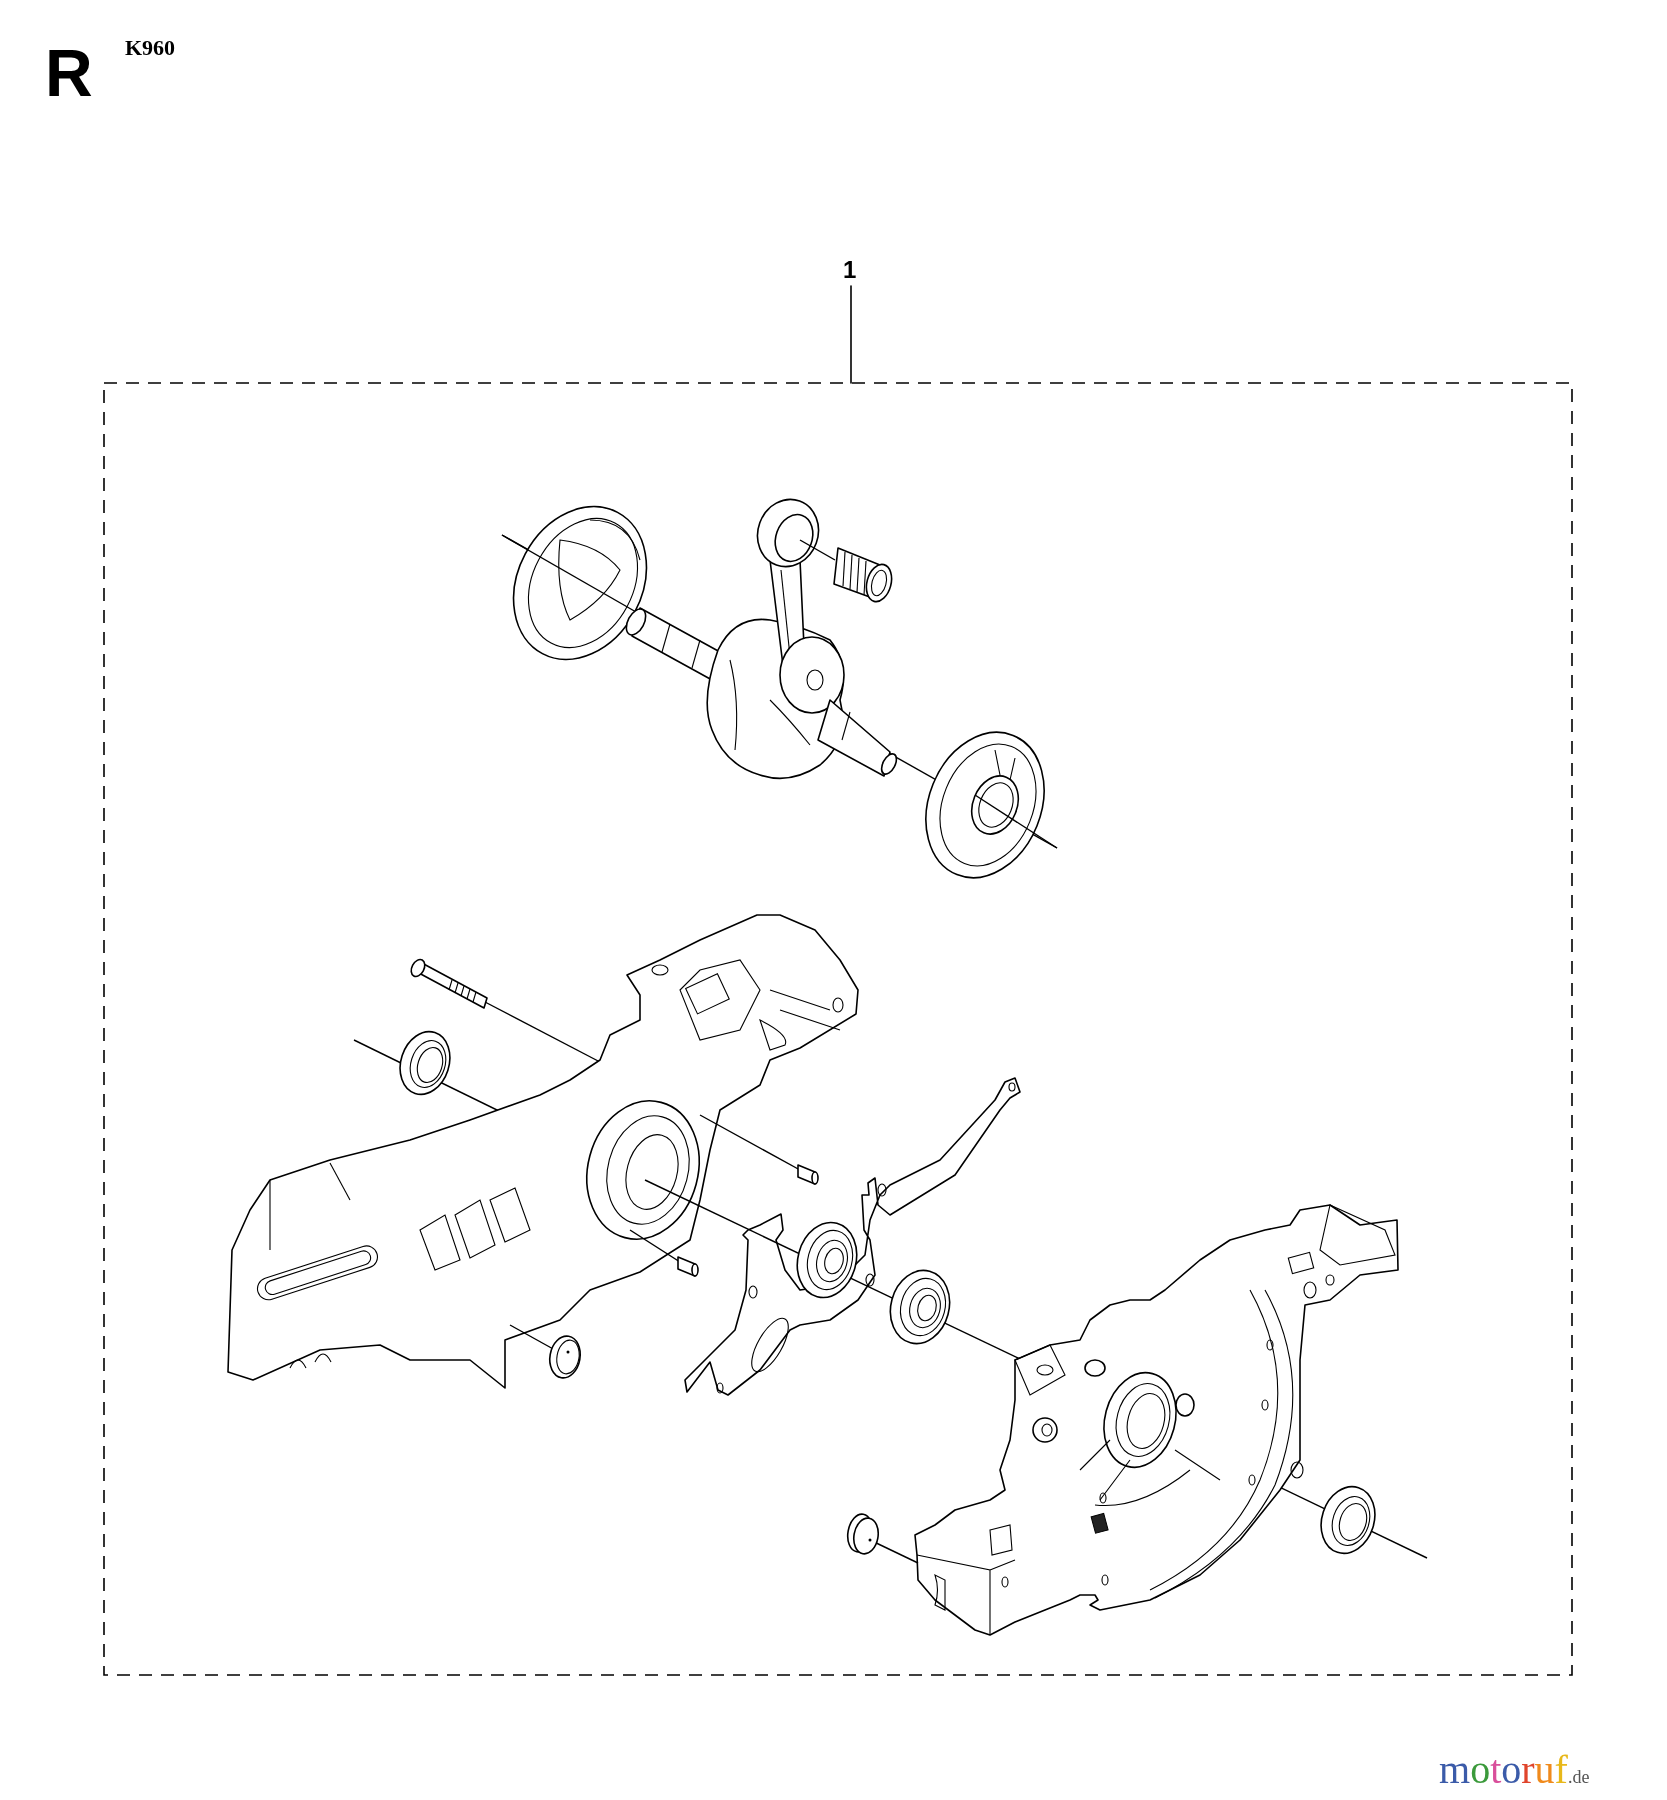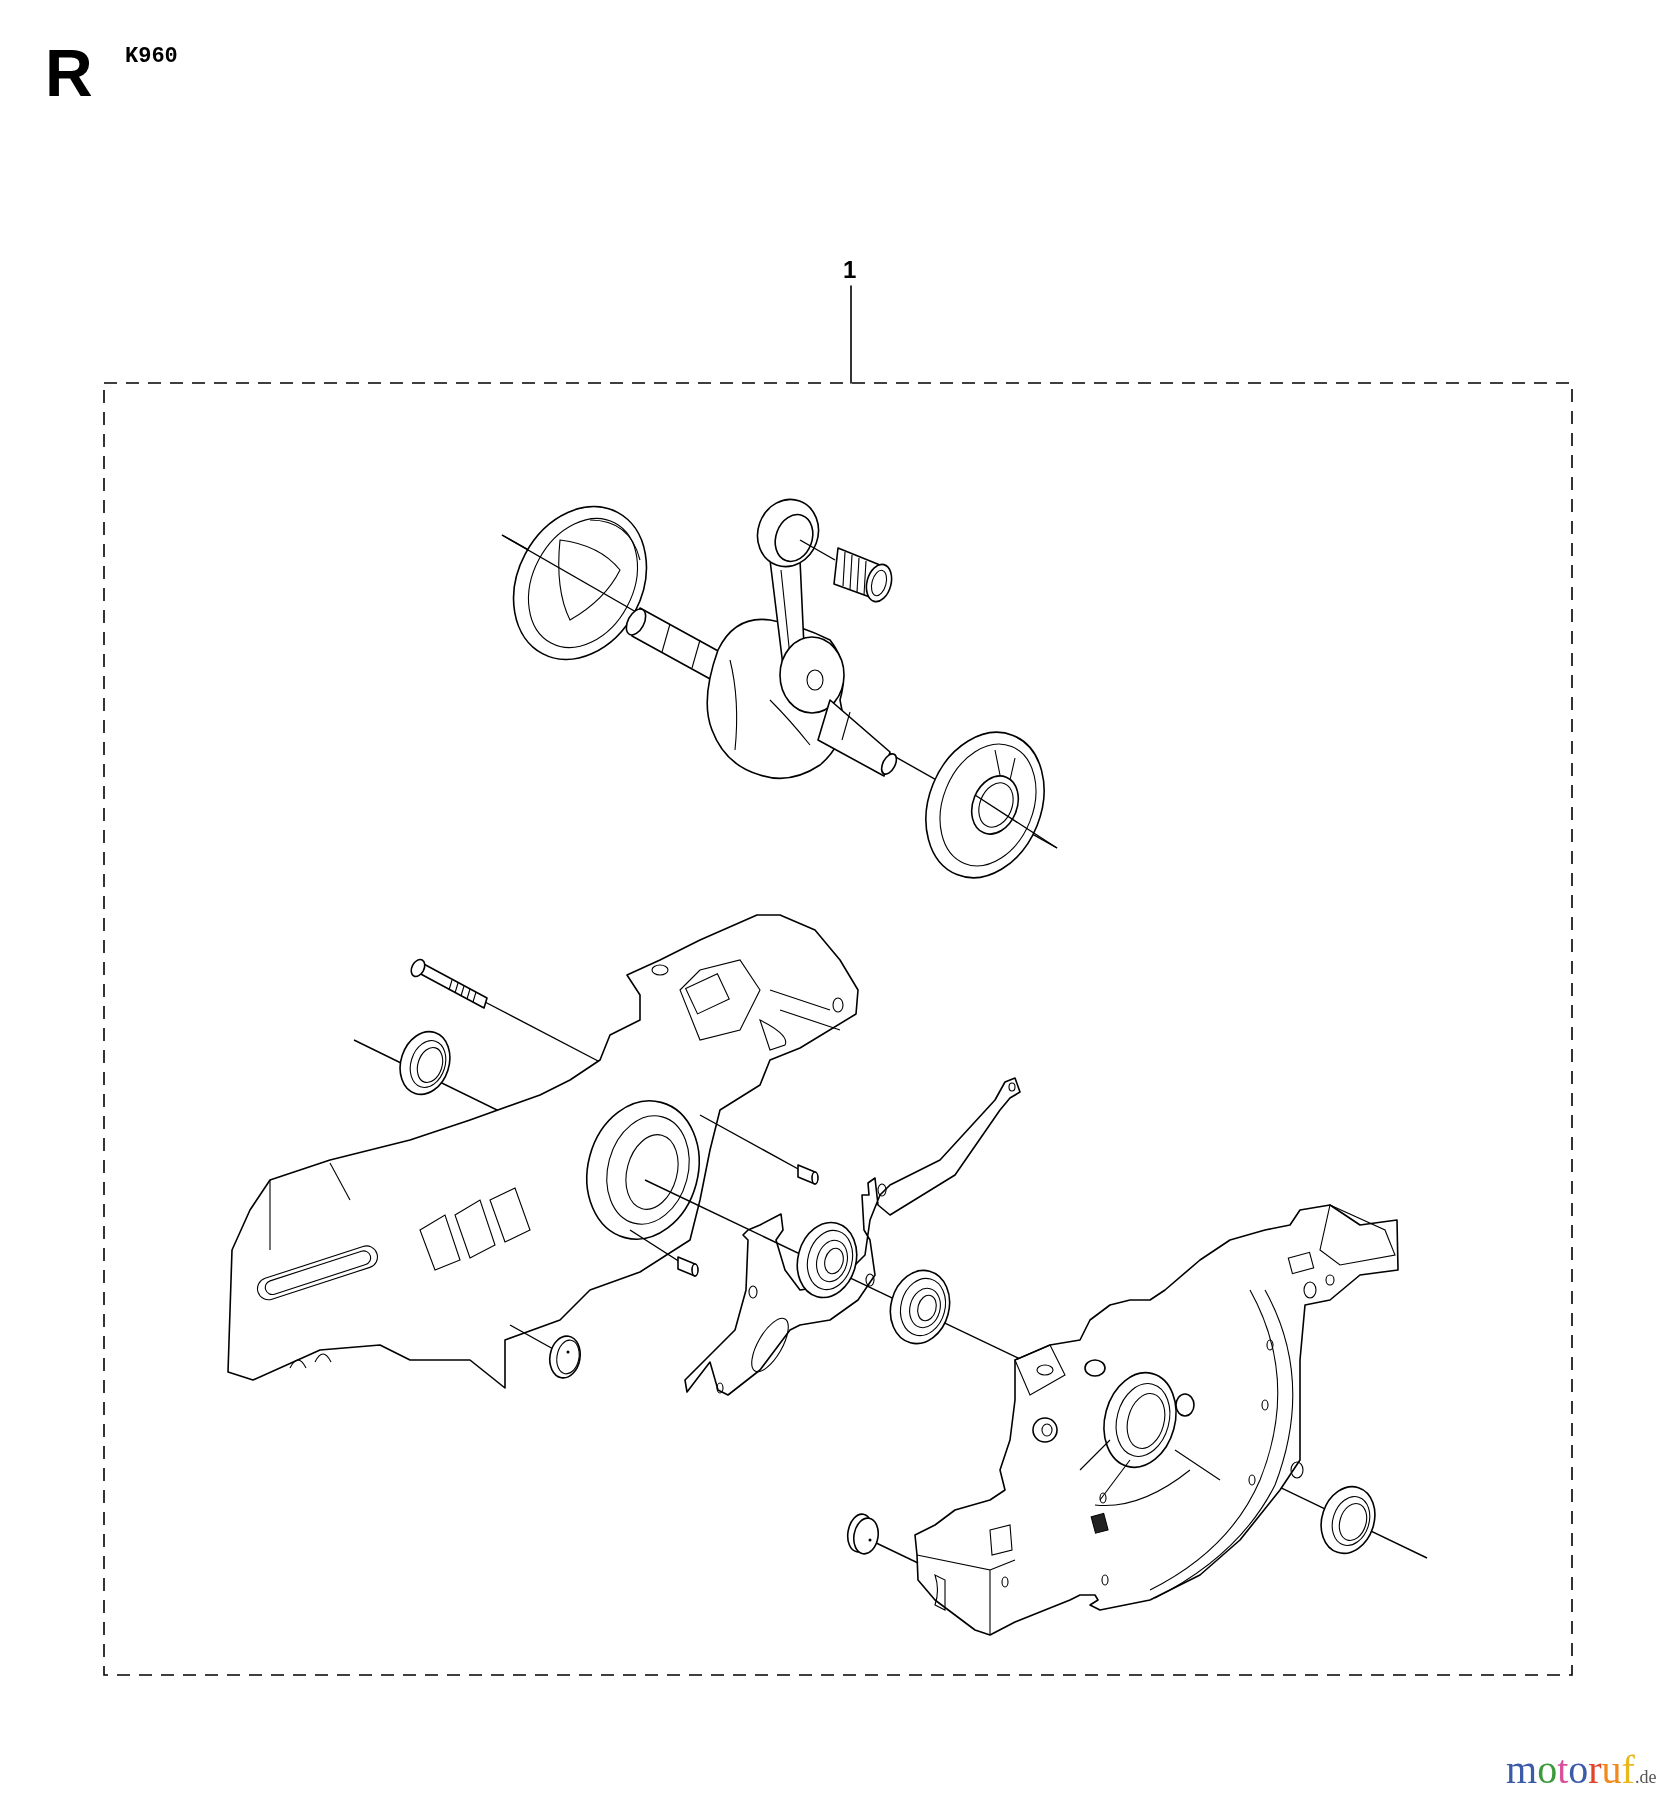--- a/index.html
+++ b/index.html
@@ -1,21 +1,21 @@
 <!DOCTYPE html>
 <html><head>
 <meta charset="utf-8">
 <style>
   html, body { margin: 0; padding: 0; background: #ffffff; }
   body { width: 1667px; height: 1800px; position: relative; overflow: hidden; font-family: "Liberation Sans", sans-serif; }
   .section-letter { position: absolute; left: 45px; top: 40px; font-size: 66px; font-weight: bold; color: #000; line-height: 1; font-family: "Liberation Sans", sans-serif; }
-  .model-label { position: absolute; left: 125px; top: 46px; font-size: 22px; font-weight: bold; color: #000; line-height: 1; font-family: Liberation Mono, monospace; }
+  .model-label { position: absolute; left: 125px; top: 37px; font-size: 22px; font-weight: bold; color: #000; line-height: 1; font-family: Liberation Serif, serif; }
   .callout { position: absolute; left: 843px; top: 258px; font-size: 24px; font-weight: bold; color: #000; line-height: 1; font-family: "Liberation Sans", sans-serif; }
   svg.drawing { position: absolute; left: 0; top: 0; }
-  .watermark { position: absolute; left: 1506px; top: 1750px; font-family: "Liberation Serif", serif; font-size: 40px; line-height: 1; white-space: nowrap; }
+  .watermark { position: absolute; left: 1439px; top: 1750px; font-family: "Liberation Serif", serif; font-size: 40px; line-height: 1; white-space: nowrap; }
   .watermark .suf { font-size: 18px; color: #555; }
   .ln { fill: none; stroke: #000; stroke-width: 1.6; stroke-linejoin: round; stroke-linecap: round; }
   .thin { fill: none; stroke: #000; stroke-width: 1.1; }
   .part { fill: #fff; stroke: #000; stroke-width: 1.6; stroke-linejoin: round; }
   .axis { stroke: #000; stroke-width: 1.4; fill: none; }
 </style>
 </head>
 <body>
 
 <div class="section-letter">R</div>

